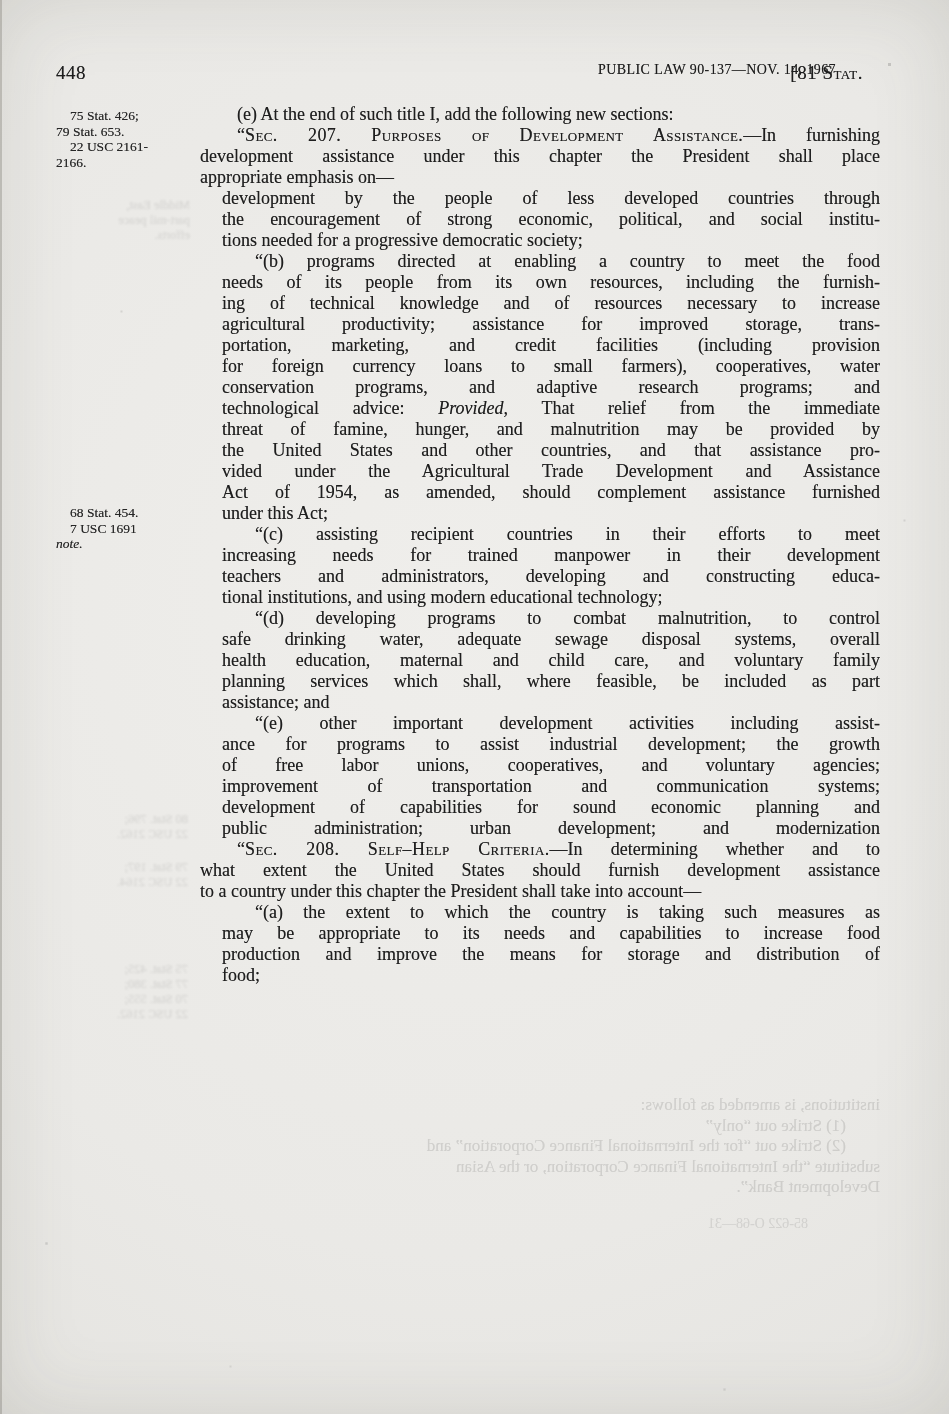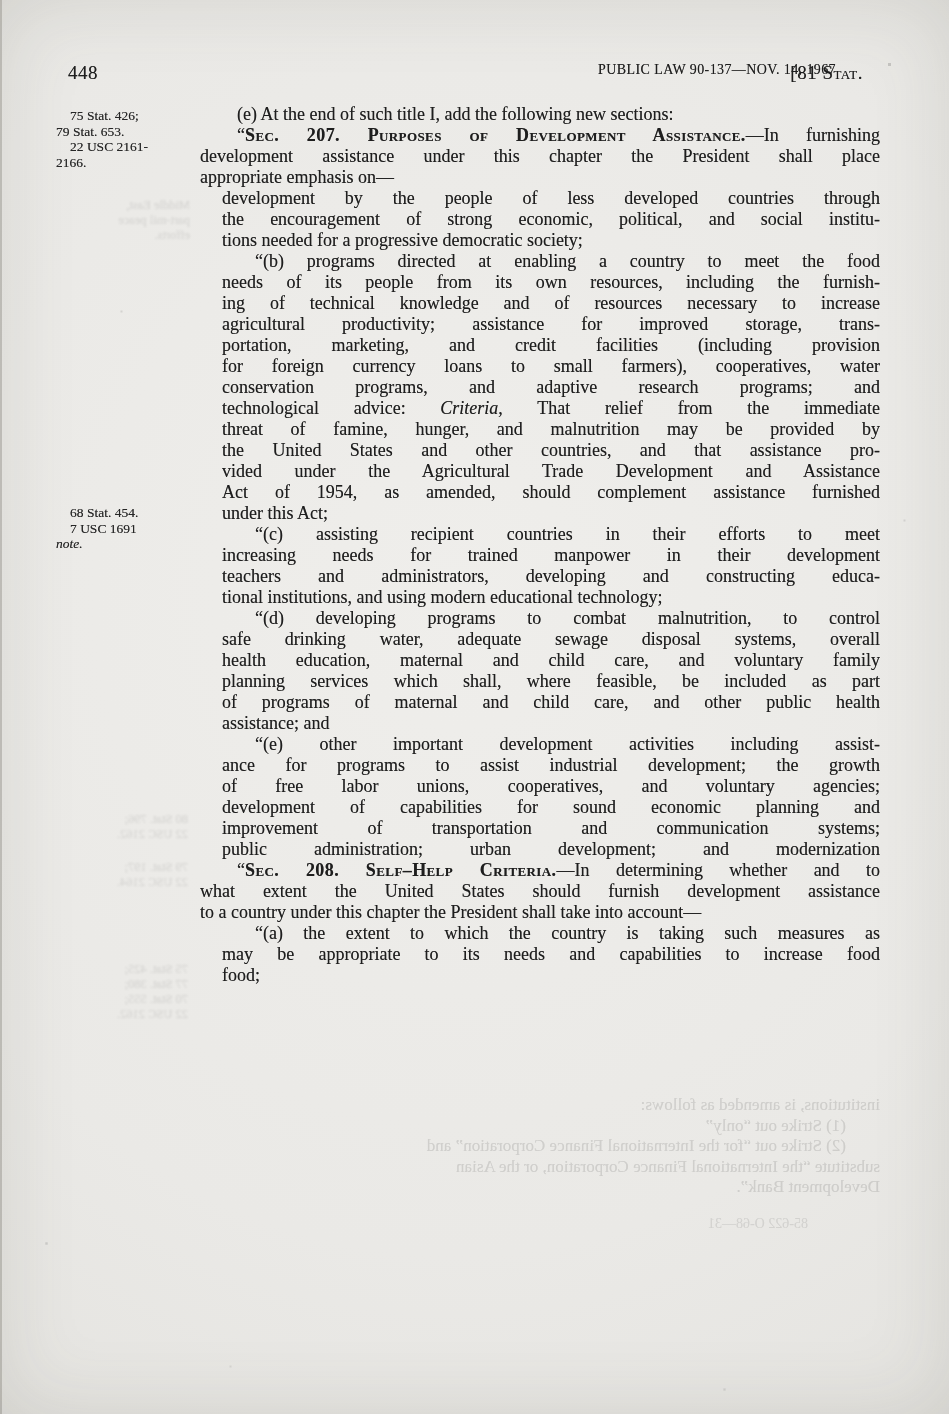--- a/index.html
+++ b/index.html
@@ -10,21 +10,21 @@
     background:radial-gradient(115% 85% at 48% 42%, #efeeeb 0%, #eae9e6 55%, #e1e0dc 100%);
     box-shadow:inset 0 0 80px rgba(80,75,62,.14);
     font-family:"Liberation Serif","DejaVu Serif",serif;
     color:#1e1e1e;
     overflow:hidden;
   }
   .page *{box-sizing:border-box;}
   .ink{ text-shadow:0 0 .5px rgba(35,35,35,.55); }
 
   
-  .hdr-num{position:absolute;left:68px;top:62px;font-size:19px;letter-spacing:.5px;}
+  .hdr-num{position:absolute;left:56px;top:62px;font-size:19px;letter-spacing:.5px;}
   .hdr-title{position:absolute;left:196px;top:62px;width:640px;text-align:right;font-size:14px;letter-spacing:.4px;}
   .hdr-stat{position:absolute;right:86px;top:62px;font-size:19px;font-variant:small-caps;letter-spacing:.5px;}
 
   
   .mnote{position:absolute;left:56px;width:132px;font-size:13.5px;line-height:15.5px;color:#262626;}
   .mnote-1{top:108px;}
   .mnote-2{top:505px;}
   .mnote .nline{white-space:nowrap;}
   .mnote .nline.indent{padding-left:14px;}
   .mnote .nline.it{font-style:italic;}
@@ -33,21 +33,21 @@
   .body-col{position:absolute;left:200px;top:104px;width:680px;font-size:18px;line-height:21px;}
   .para{margin:0;}
   .para.sub{padding-left:22px;}
   .bline{
     text-align:justify;text-align-last:justify;text-justify:inter-word;
     height:21px;overflow:visible;white-space:nowrap;
   }
   .bline.plast{text-align-last:left;}
   .para.flush > .bline.first{padding-left:37px;}
   .para.sub  > .bline.first{padding-left:33px;}
-  .sc{font-variant:small-caps;letter-spacing:.4px;font-weight:bold;}
+  .sc{font-variant:small-caps;letter-spacing:.4px;}
   .it{font-style:italic;}
 
   
   .ghost{position:absolute;transform:scaleX(-1);color:#3a3a3a;opacity:.15;filter:blur(.7px);}
   .ghost .gline{white-space:nowrap;}
   .ghost-bottom{left:183px;top:1095px;width:697px;font-size:17px;line-height:20.5px;}
   .ghost-bottom .gline.indent{padding-left:34px;}
   .ghost-mark{left:185px;top:1216px;width:695px;font-size:14px;padding-left:72px;opacity:.12;}
   .gsnip{font-size:12.5px;line-height:15px;opacity:.12;filter:blur(.8px);}
   .gsnip-1{left:62px;top:198px;width:128px;}
@@ -106,57 +106,57 @@
         <div class="bline plast">tions needed for a progressive democratic society;</div>
       </div>
       <div class="para sub">
         <div class="bline first">“(b) programs directed at enabling a country to meet the food</div>
         <div class="bline">needs of its people from its own resources, including the furnish-</div>
         <div class="bline">ing of technical knowledge and of resources necessary to increase</div>
         <div class="bline">agricultural productivity; assistance for improved storage, trans-</div>
         <div class="bline">portation, marketing, and credit facilities (including provision</div>
         <div class="bline">for foreign currency loans to small farmers), cooperatives, water</div>
         <div class="bline">conservation programs, and adaptive research programs; and</div>
-        <div class="bline"><span>technological advice: </span><span class="it">Criteria,</span><span> That relief from the immediate</span></div>
+        <div class="bline"><span>technological advice: </span><span class="it">Provided,</span><span> That relief from the immediate</span></div>
         <div class="bline">threat of famine, hunger, and malnutrition may be provided by</div>
         <div class="bline">the United States and other countries, and that assistance pro-</div>
         <div class="bline">vided under the Agricultural Trade Development and Assistance</div>
         <div class="bline">Act of 1954, as amended, should complement assistance furnished</div>
         <div class="bline plast">under this Act;</div>
       </div>
       <div class="para sub">
         <div class="bline first">“(c) assisting recipient countries in their efforts to meet</div>
         <div class="bline">increasing needs for trained manpower in their development</div>
         <div class="bline">teachers and administrators, developing and constructing educa-</div>
         <div class="bline plast">tional institutions, and using modern educational technology;</div>
       </div>
       <div class="para sub">
         <div class="bline first">“(d) developing programs to combat malnutrition, to control</div>
         <div class="bline">safe drinking water, adequate sewage disposal systems, overall</div>
         <div class="bline">health education, maternal and child care, and voluntary family</div>
         <div class="bline">planning services which shall, where feasible, be included as part</div>
-        <div class="bline">of programs of maternal and child care, and other public health</div>
         <div class="bline plast">assistance; and</div>
       </div>
       <div class="para sub">
         <div class="bline first">“(e) other important development activities including assist-</div>
         <div class="bline">ance for programs to assist industrial development; the growth</div>
         <div class="bline">of free labor unions, cooperatives, and voluntary agencies;</div>
+        <div class="bline">improvement of transportation and communication systems;</div>
         <div class="bline">development of capabilities for sound economic planning and</div>
-        <div class="bline">improvement of transportation and communication systems;</div>
         <div class="bline">public administration; urban development; and modernization</div>
       </div>
       <div class="para flush">
         <div class="bline first"><span>“</span><span class="sc">Sec. 208. Self–Help Criteria.</span><span>—In determining whether and to</span></div>
         <div class="bline">what extent the United States should furnish development assistance</div>
         <div class="bline plast">to a country under this chapter the President shall take into account—</div>
       </div>
       <div class="para sub">
         <div class="bline first">“(a) the extent to which the country is taking such measures as</div>
         <div class="bline">may be appropriate to its needs and capabilities to increase food</div>
+        <div class="bline">production and improve the means for storage and distribution of</div>
         <div class="bline plast">food;</div>
       </div>
     </div>
 
   <div class="ghost ghost-bottom">
       <div class="gline">institutions, is amended as follows:</div>
       <div class="gline indent">(1) Strike out “only”</div>
       <div class="gline indent">(2) Strike out “for the International Finance Corporation” and</div>
       <div class="gline">substitute “the International Finance Corporation, or the Asian</div>
       <div class="gline">Development Bank”.</div>

